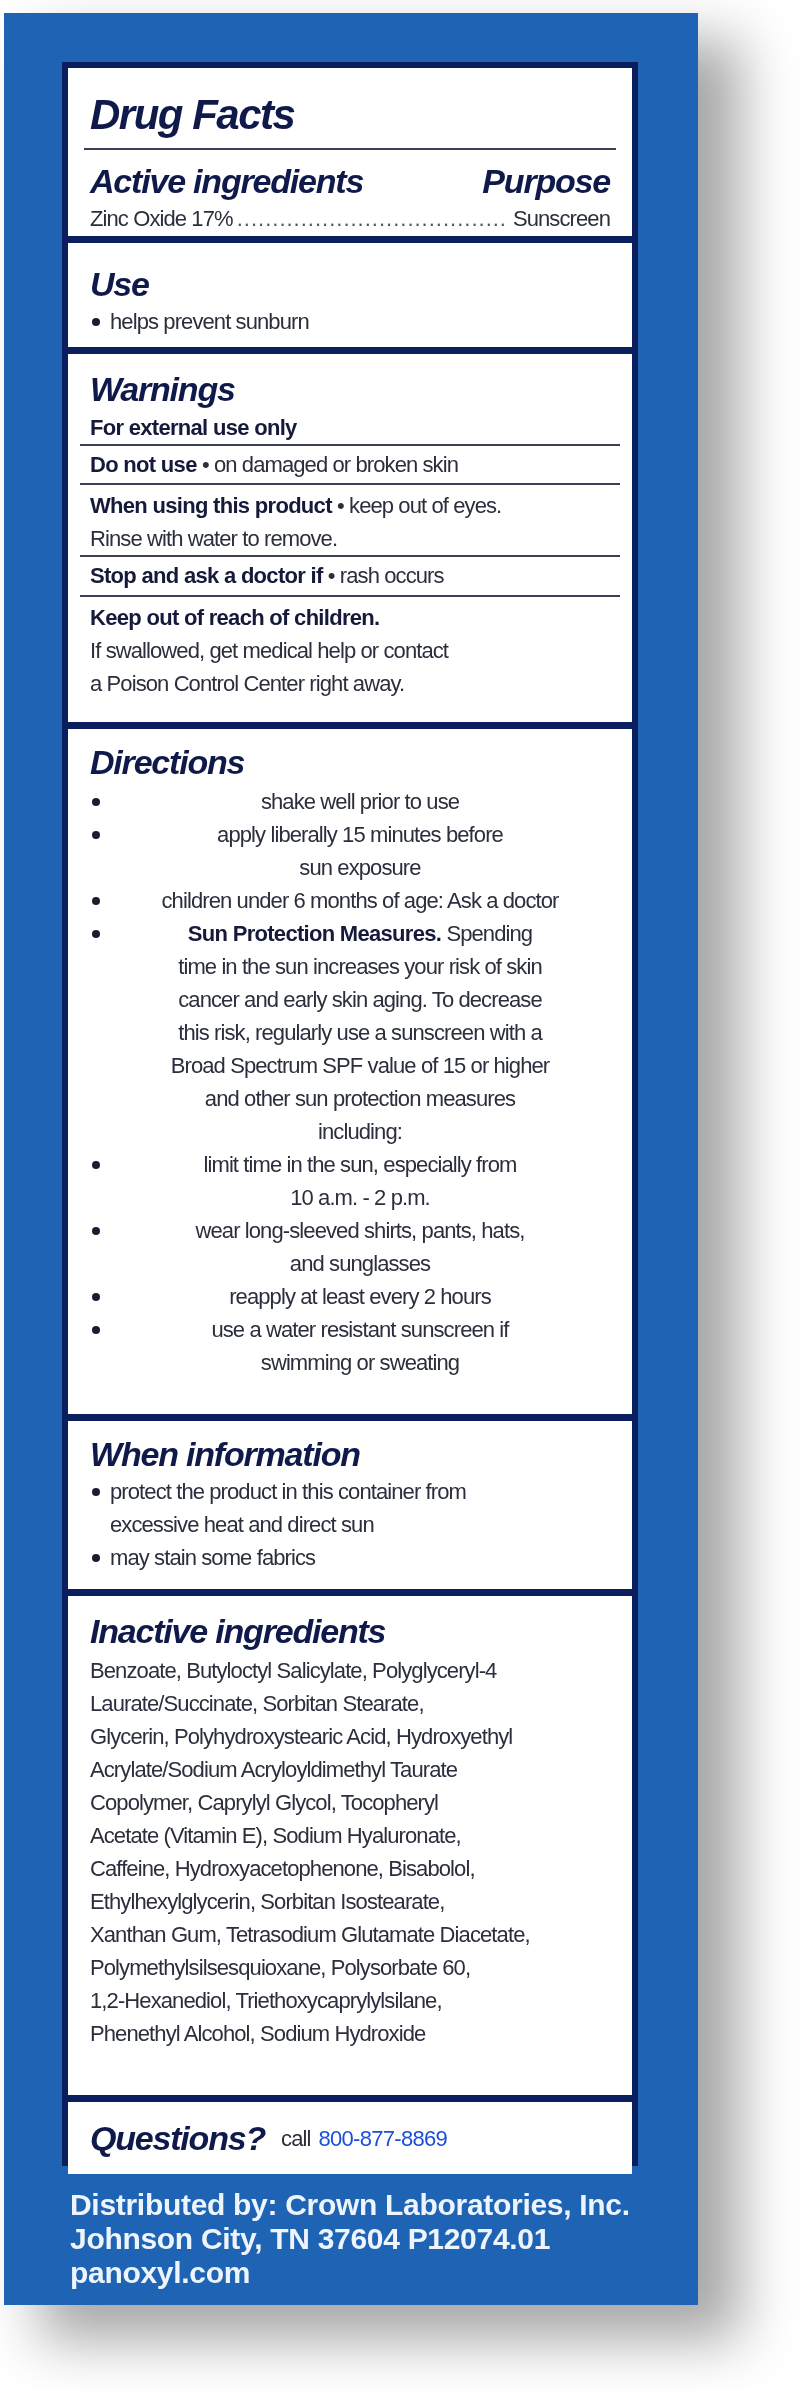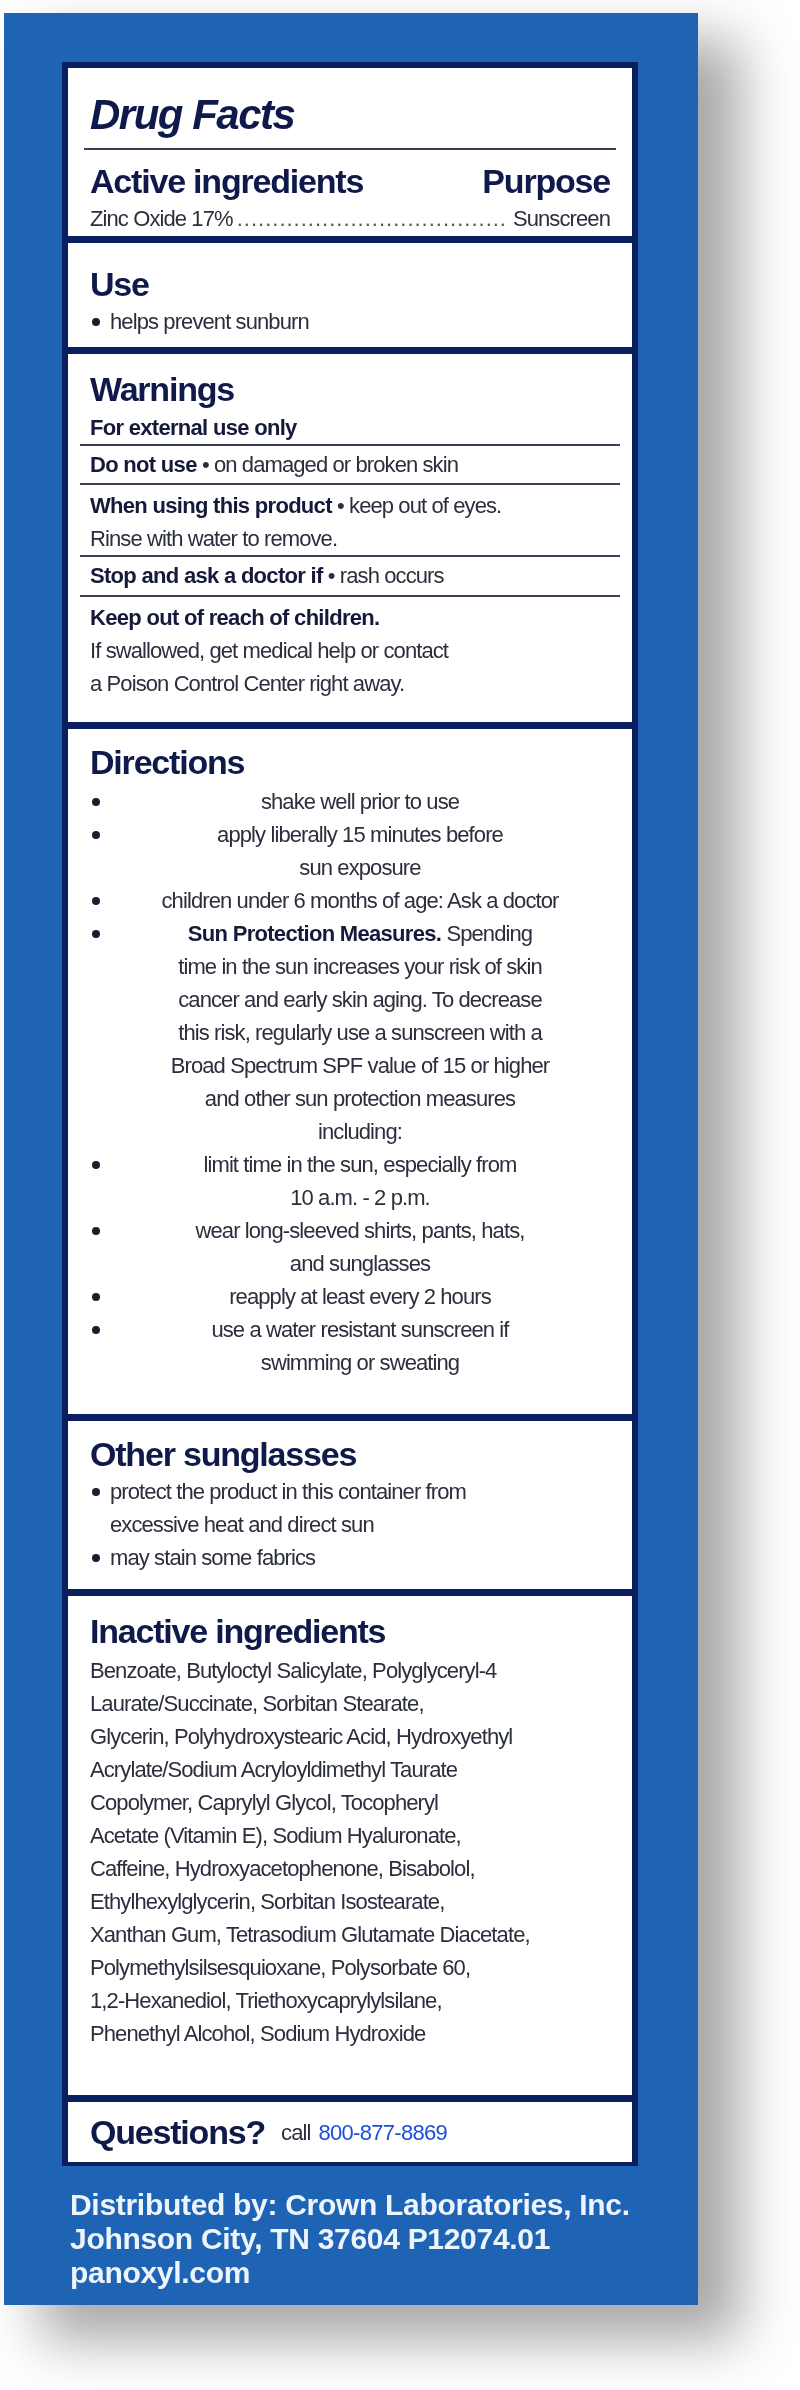--- a/index.html
+++ b/index.html
@@ -26,21 +26,21 @@
     background: #ffffff; position: relative; box-sizing: border-box;
     padding: 0 22px 0 22px; color: #2a2d3a;
     overflow: hidden;
   }
   .sep { height: 7px; background: #0B1F5E; }
   .h-title {
     font-weight: bold; font-style: italic; color: #0f1a4a;
     font-size: 42px; letter-spacing: -1.5px; line-height: 1;
   }
   .h-sec {
-    font-weight: bold; color: #0f1a4a;
+    font-weight: bold; font-style: italic; color: #0f1a4a;
     font-size: 34px; letter-spacing: -1.2px; line-height: 1;
   }
   .body {
     font-size: 22px; letter-spacing: -0.9px; line-height: 33px; color: #2b2e3c;
   }
   .bold { font-weight: bold; color: #15193a; letter-spacing: -0.7px; }
   .rule { height: 2px; background: #3b3f55; margin: 0 -6px; }
   .rule-thin { height: 2px; background: #3b3f55; margin: 0 -10px; }
   .bullet { position: relative; padding-left: 20px; }
   .bullet::before {
@@ -160,21 +160,21 @@
         <div class="bullet">
           <div>use a water resistant sunscreen if</div>
           <div>swimming or sweating</div>
         </div>
       </div>
     </div>
     <div class="sep"></div>
 
     <div class="section" style="height:168px;">
       <div style="padding-top:16px;">
-        <span class="h-sec">Other sunglasses</span>
+        <span class="h-sec">When information</span>
       </div>
       <div class="body" style="margin-top:4px;">
         <div class="bullet">
           <div>protect the product in this container from</div>
           <div>excessive heat and direct sun</div>
         </div>
         <div class="bullet">
           <div>may stain some fabrics</div>
         </div>
       </div>
@@ -195,21 +195,21 @@
         <div>Caffeine, Hydroxyacetophenone, Bisabolol,</div>
         <div>Ethylhexylglycerin, Sorbitan Isostearate,</div>
         <div>Xanthan Gum, Tetrasodium Glutamate Diacetate,</div>
         <div>Polymethylsilsesquioxane, Polysorbate 60,</div>
         <div>1,2-Hexanediol, Triethoxycaprylylsilane,</div>
         <div>Phenethyl Alcohol, Sodium Hydroxide</div>
       </div>
     </div>
     <div class="sep"></div>
 
-    <div class="section" style="height:60px; display:flex; align-items:center;text-align:center;">
+    <div class="section" style="height:72px; display:flex; align-items:center;text-align:center;">
       <span class="h-sec">Questions?</span>
       <span class="body" style="margin-left:16px;">call</span>
       <span class="body bold" style="margin-left:8px; font-weight:normal; color:#1d4ed8;">800-877-8869</span>
     </div>
 
   </div>
 
   <div class="footer" style="left:66px; top:2175px;">
     <div>Distributed by: Crown Laboratories, Inc.</div>
     <div>Johnson City, TN 37604 P12074.01  panoxyl.com</div>

